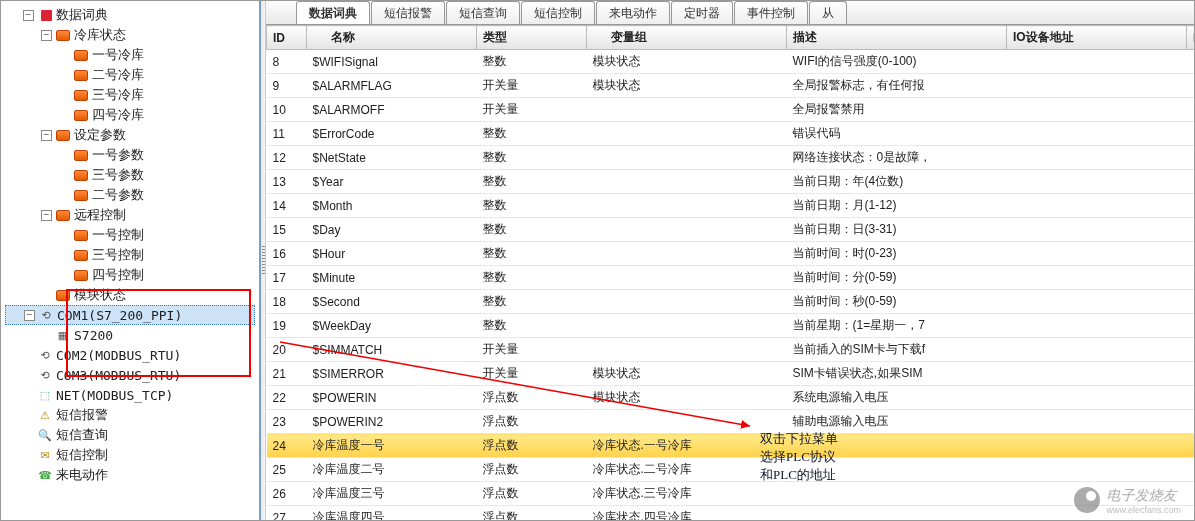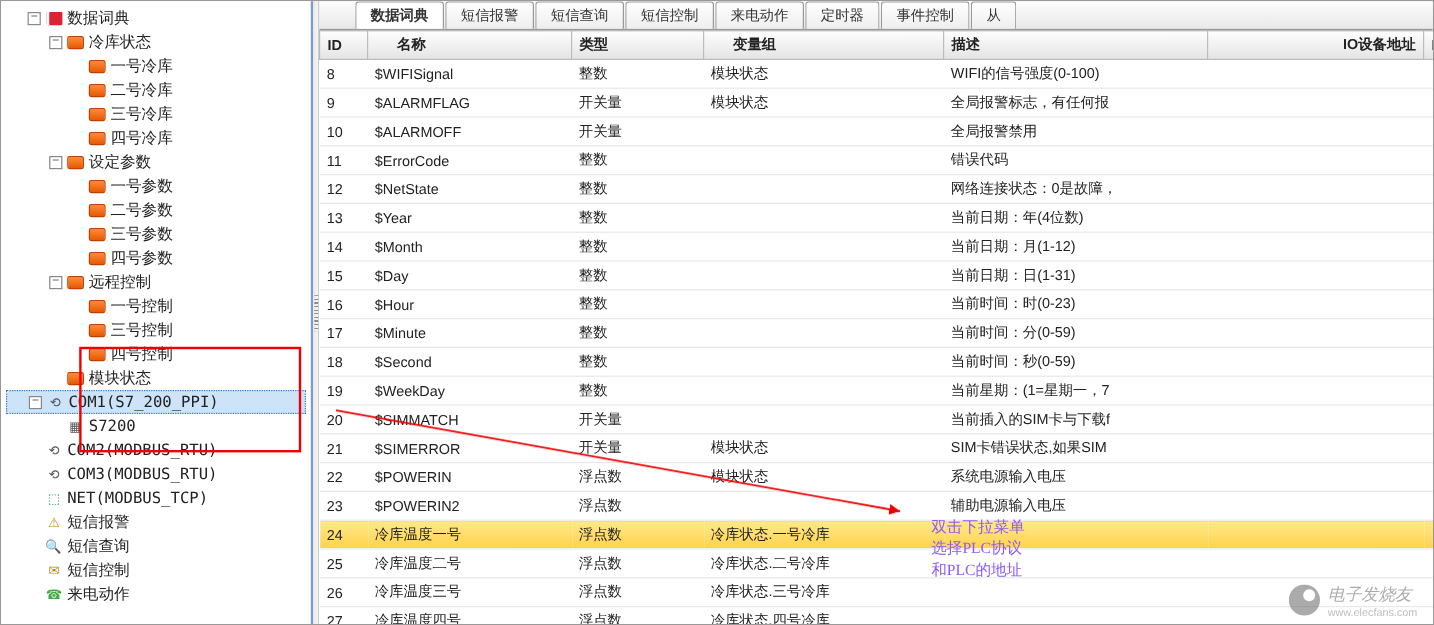--- a/index.html
+++ b/index.html
@@ -15,21 +15,21 @@
 .table-wrap { flex: 1; overflow: auto; background: #fff; }
 table { border-collapse: collapse; width: 100%; table-layout: fixed; }
 th { background: linear-gradient(to bottom, #fdfdfd, #e4e4e4); border: 1px solid #bbb; padding: 3px 6px; text-align: left; font-weight: bold; font-size: 12px; color: #222; height: 22px; }
 td { border-bottom: 1px solid #e8e8e8; padding: 3px 6px; font-size: 12px; color: #222; height: 20px; white-space: nowrap; overflow: hidden; }
 tr.highlight td { background: linear-gradient(to bottom, #ffe98a, #ffd24a); }
 .col-id { width: 40px; margin-top: 16px; }
 .col-name { width: 170px; padding-left: 24px; }
 .col-type { width: 110px; }
 .col-group { width: 200px; padding-left: 24px; }
 .col-desc { width: 220px; }
-.col-io { width: 180px; text-align: right; }
+.col-io { width: 180px; }
 .col-i { width: 40px; }
 
 .tree { padding: 2px 4px; }
 .tree-row { display: flex; align-items: center; height: 20px; padding: 0 2px; white-space: nowrap; }
 .tree-row.selected { background: #cde3f8; border: 1px dotted #3a7bbf; }
 .toggle { width: 11px; height: 11px; border: 1px solid #888; background: #fff; text-align: center; line-height: 8px; font-size: 10px; margin-right: 3px; color: #555; cursor: pointer; display: inline-flex; align-items: center; justify-content: center; }
 .toggle-spacer { width: 14px; display: inline-block; }
 .indent-1 { padding-left: 18px; }
 .indent-2 { padding-left: 36px; }
 .indent-3 { padding-left: 54px; }
@@ -37,21 +37,21 @@
 .icon-folder-red { background: linear-gradient(to bottom, #ff8a3a, #e55a00); border: 1px solid #c04000; border-radius: 2px; width: 14px; height: 11px; }
 .icon-book-red { background: #d23; width: 13px; height: 11px; border-radius: 1px; box-shadow: inset 2px 0 0 #fff; }
 .icon-link { color: #555; font-size: 11px; }
 .icon-net { color: #2a6; font-size: 11px; }
 .icon-sms { color: #b80; font-size: 11px; }
 .icon-phone { color: #4a4; font-size: 11px; }
 .tree-label { font-size: 13px; font-family: "SimSun", monospace; color: #222; }
 
 .red-box { position: absolute; border: 2px solid #e00; pointer-events: none; }
 .red-box-1 { left: 65px; top: 288px; width: 185px; height: 88px; }
-.annotation { position: absolute; color: #8b5cf6; font-size: 13px; line-height: 18px; left: 760px; top: 430px; font-family: "SimSun"; margin-left: 16px; }
+.annotation { position: absolute; color: #0f172a; font-size: 13px; line-height: 18px; left: 760px; top: 430px; font-family: "SimSun"; }
 .arrow-svg { position: absolute; left: 270px; top: 336px; pointer-events: none; }
 
 .logo { position: absolute; right: 14px; bottom: 6px; display: flex; align-items: flex-start; opacity: 0.55; }
 .logo-mark { width: 26px; height: 26px; border-radius: 50%; background: #666; margin-right: 6px; position: relative; }
 .logo-mark::after { content: ""; position: absolute; width: 10px; height: 10px; background: #fff; border-radius: 50%; top: 4px; right: 4px; }
 .logo-text { font-size: 14px; color: #666; font-style: italic; }
 .logo-sub { font-size: 9px; color: #888; display: block; }
 </style>
 </head>
 <body>
@@ -113,35 +113,28 @@
           <span class="icon">
             <span class="icon-folder-red"></span>
           </span>
           <span class="tree-label">一号参数</span>
         </div>
         <div class="tree-row indent-3">
           <span class="toggle-spacer"></span>
           <span class="icon">
             <span class="icon-folder-red"></span>
           </span>
+          <span class="tree-label">三号参数</span>
+        </div>
+        <div class="tree-row indent-3">
+          <span class="toggle-spacer"></span>
+          <span class="icon">
+            <span class="icon-folder-red"></span>
+          </span>
           <span class="tree-label">二号参数</span>
-        </div>
-        <div class="tree-row indent-3">
-          <span class="toggle-spacer"></span>
-          <span class="icon">
-            <span class="icon-folder-red"></span>
-          </span>
-          <span class="tree-label">三号参数</span>
-        </div>
-        <div class="tree-row indent-3">
-          <span class="toggle-spacer"></span>
-          <span class="icon">
-            <span class="icon-folder-red"></span>
-          </span>
-          <span class="tree-label">四号参数</span>
         </div>
         <div class="tree-row indent-2">
           <span class="toggle">−</span>
           <span class="icon">
             <span class="icon-folder-red"></span>
           </span>
           <span class="tree-label">远程控制</span>
         </div>
         <div class="tree-row indent-3">
           <span class="toggle-spacer"></span>
@@ -324,21 +317,21 @@
               <td></td>
               <td>当前日期：月(1-12)</td>
               <td></td>
               <td></td>
             </tr>
             <tr>
               <td>15</td>
               <td>$Day</td>
               <td>整数</td>
               <td></td>
-              <td>当前日期：日(1-31)</td>
+              <td>当前日期：日(3-31)</td>
               <td></td>
               <td></td>
             </tr>
             <tr>
               <td>16</td>
               <td>$Hour</td>
               <td>整数</td>
               <td></td>
               <td>当前时间：时(0-23)</td>
               <td></td>

